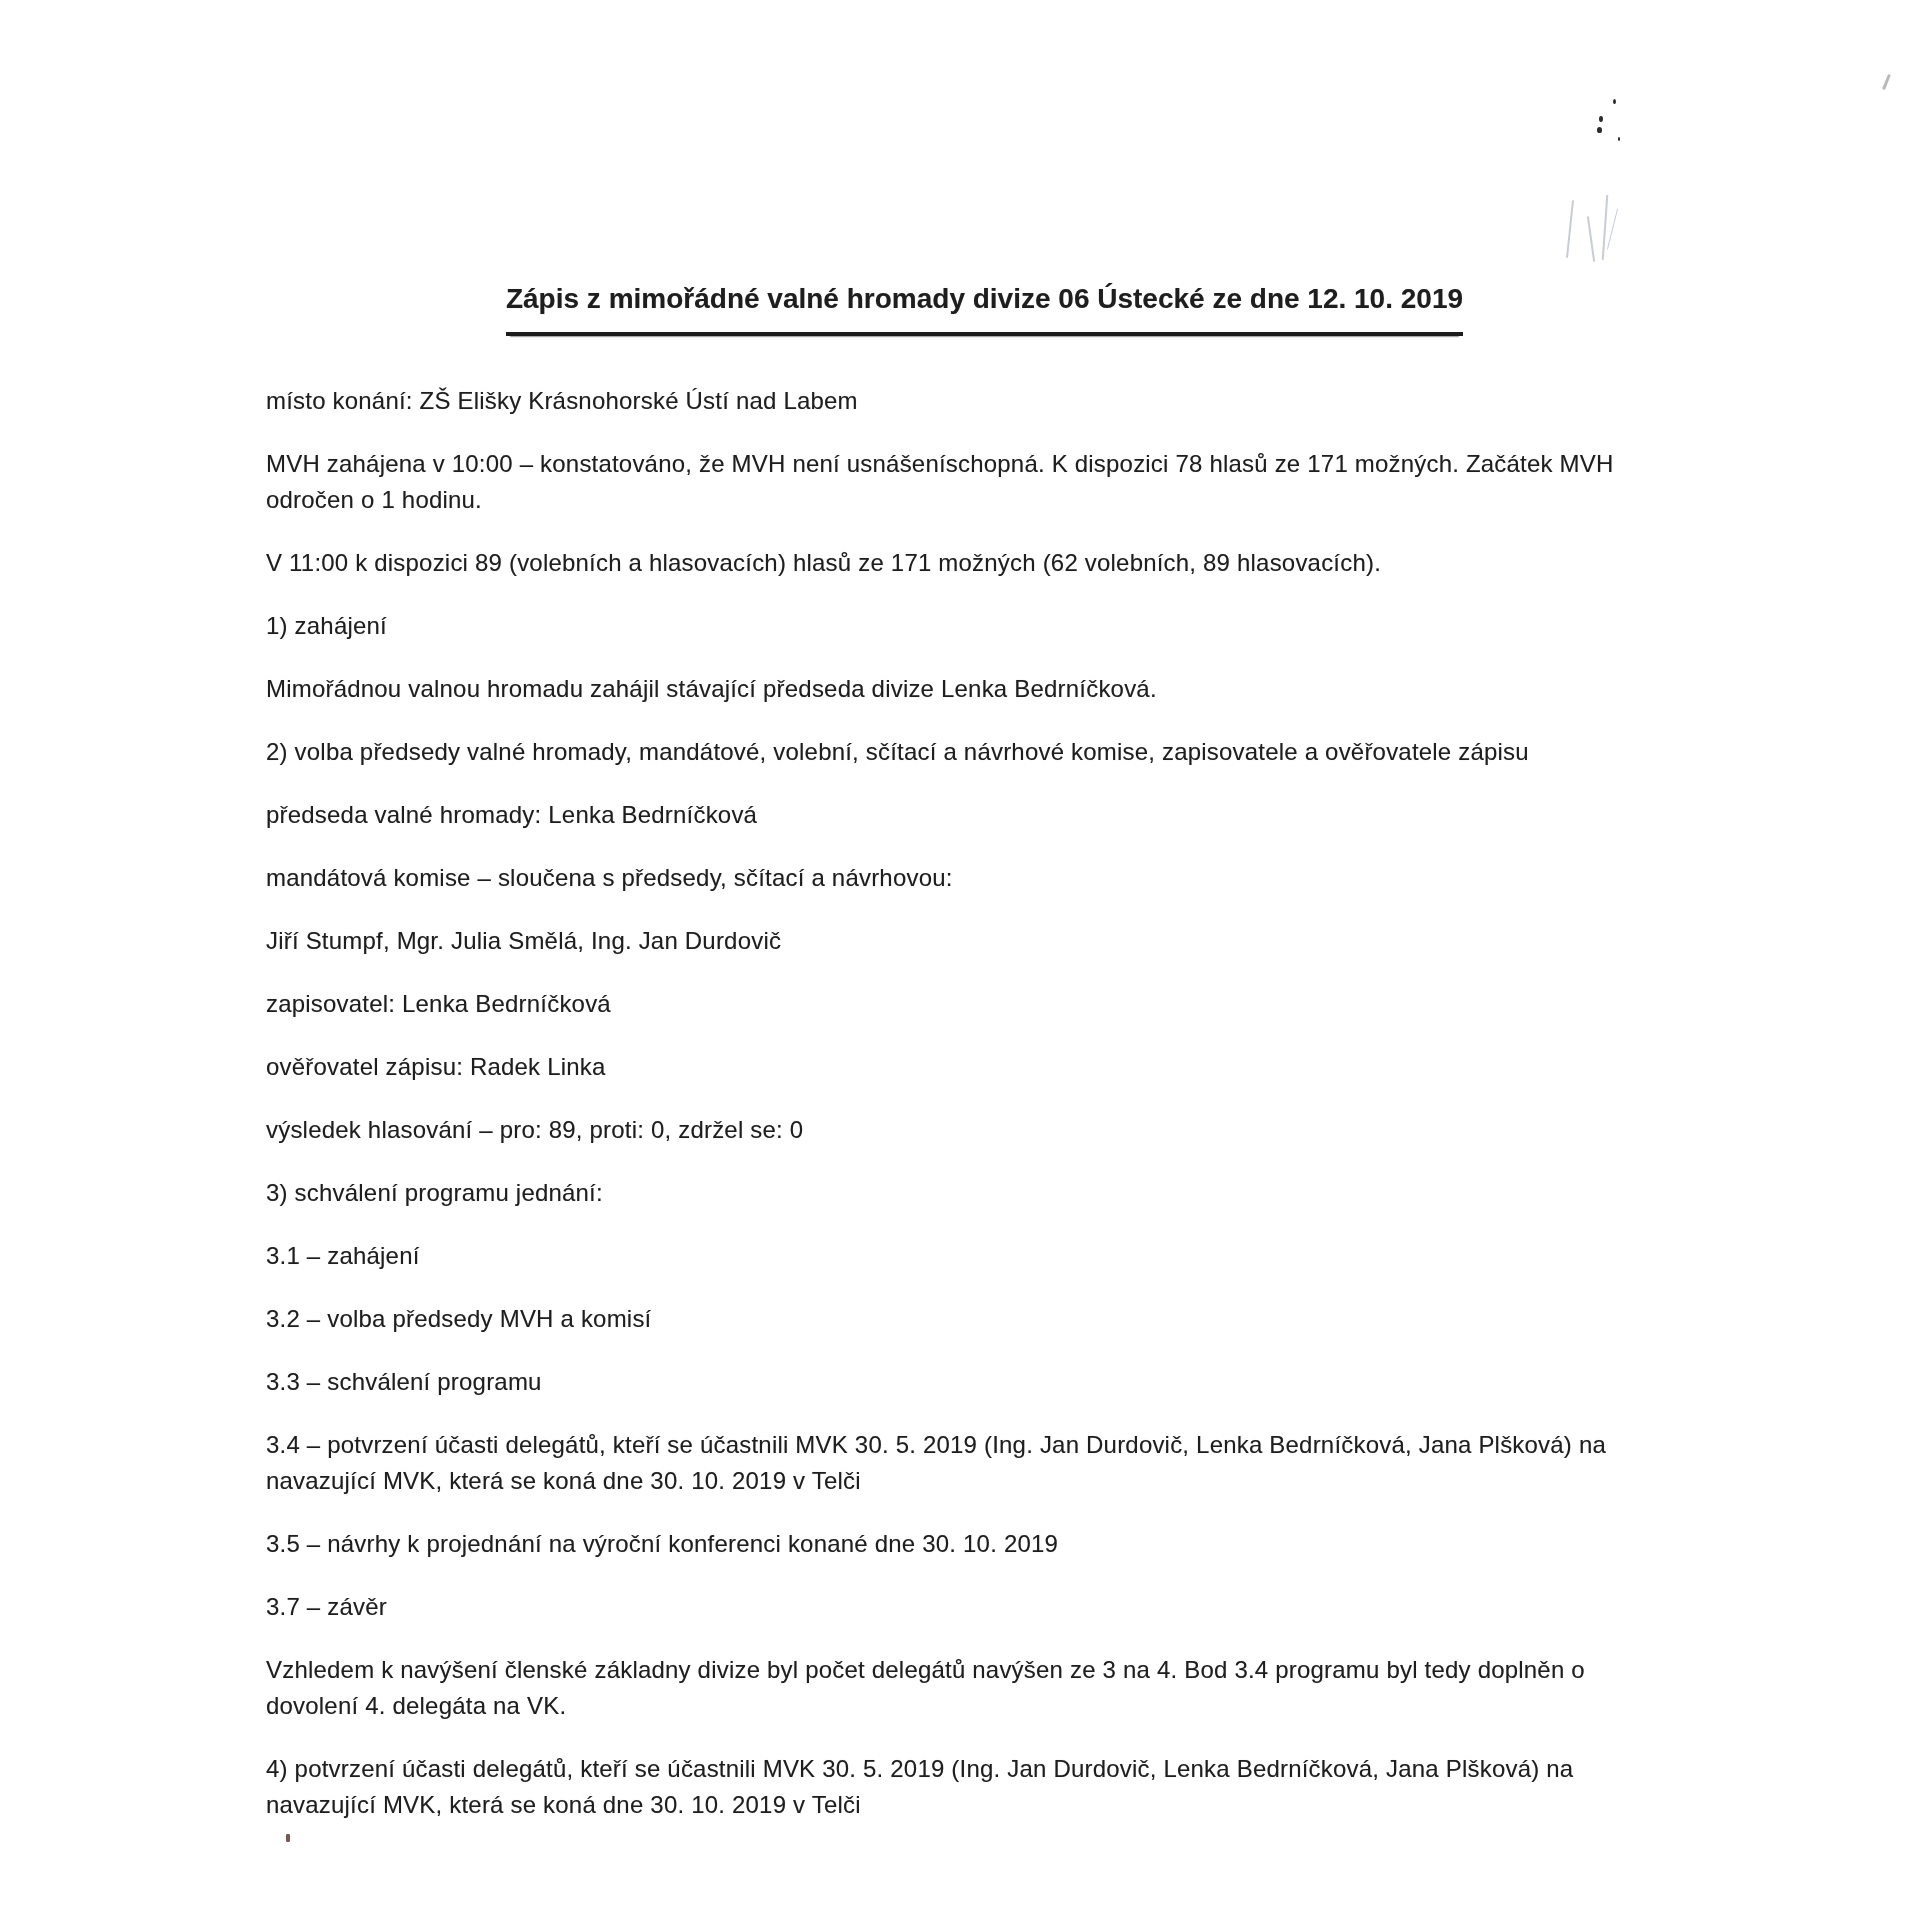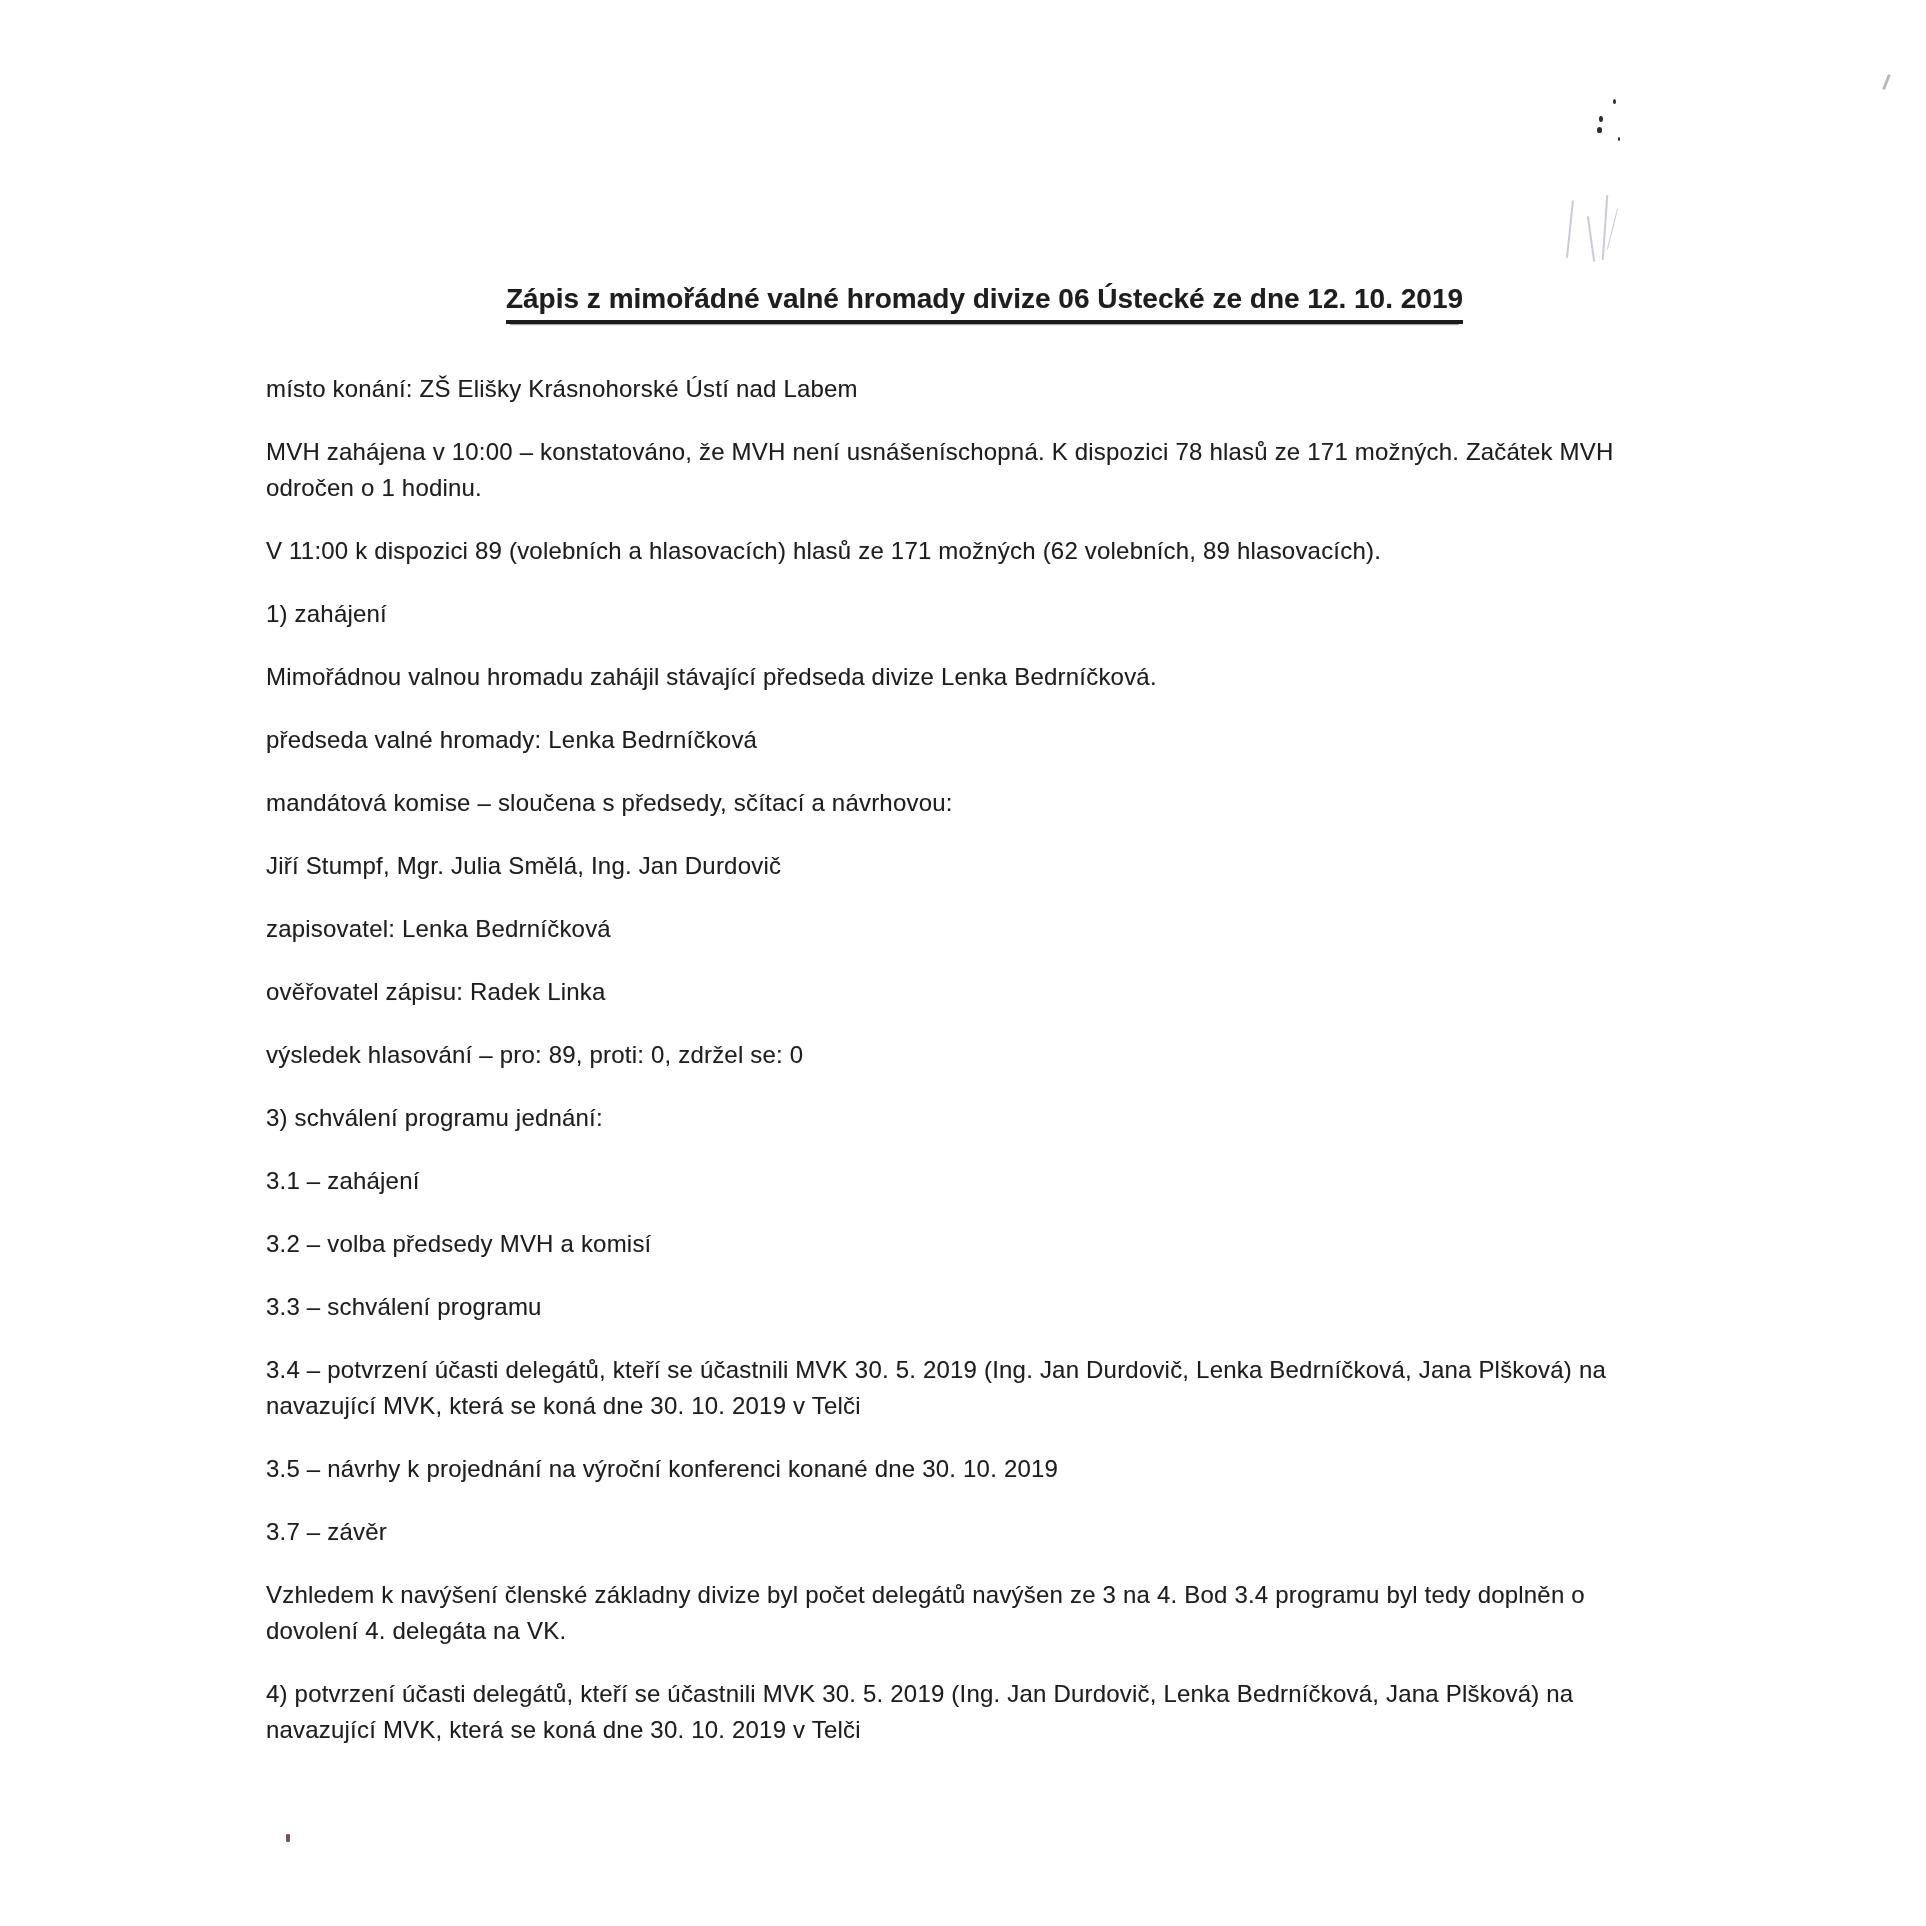--- a/index.html
+++ b/index.html
@@ -24,21 +24,21 @@
     font-size:28px;
     line-height:39px;
     font-weight:bold;
     text-align:center;
     margin:0 0 47px 0;
     letter-spacing:0;
   }
   h1.doc-title .underlined{
     display:inline-block;
     border-bottom:4.2px solid #1c1c1c;
-    padding-bottom:2px;
+    padding-bottom:14px;
     box-shadow:0 5.4px 0 -4.2px rgba(60,60,60,0.45);
   }
   .para{
     font-size:24px;
     line-height:36px;
     margin:0 0 27px 0;
     white-space:pre-wrap;
     letter-spacing:0.2px;
   }
   .b{font-weight:normal;margin-top:36px;}
@@ -73,20 +73,21 @@
 
     <p class="para">MVH zahájena v 10:00 – konstatováno, že MVH není usnášeníschopná. K dispozici 78 hlasů ze 171 možných. Začátek MVH
 odročen o 1 hodinu.</p>
 
     <p class="para">V 11:00 k dispozici 89 (volebních a hlasovacích) hlasů ze 171 možných (62 volebních, 89 hlasovacích).</p>
 
     <p class="para">1) zahájení</p>
 
     <p class="para">Mimořádnou valnou hromadu zahájil stávající předseda divize Lenka Bedrníčková.</p>
 
+    <p class="para">2) volba předsedy valné hromady, mandátové, volební, sčítací a návrhové komise, zapisovatele a ověřovatele zápisu</p>
 
     <p class="para"><span class="b">předseda valné hromady:</span><span> Lenka Bedrníčková</span></p>
 
     <p class="para"><span class="b">mandátová komise – sloučena s předsedy, sčítací a návrhovou:</span></p>
 
     <p class="para">Jiří Stumpf, Mgr. Julia Smělá, Ing. Jan Durdovič</p>
 
     <p class="para"><span class="b">zapisovatel:</span><span> Lenka Bedrníčková</span></p>
 
     <p class="para"><span class="b">ověřovatel zápisu:</span><span> Radek Linka</span></p>

